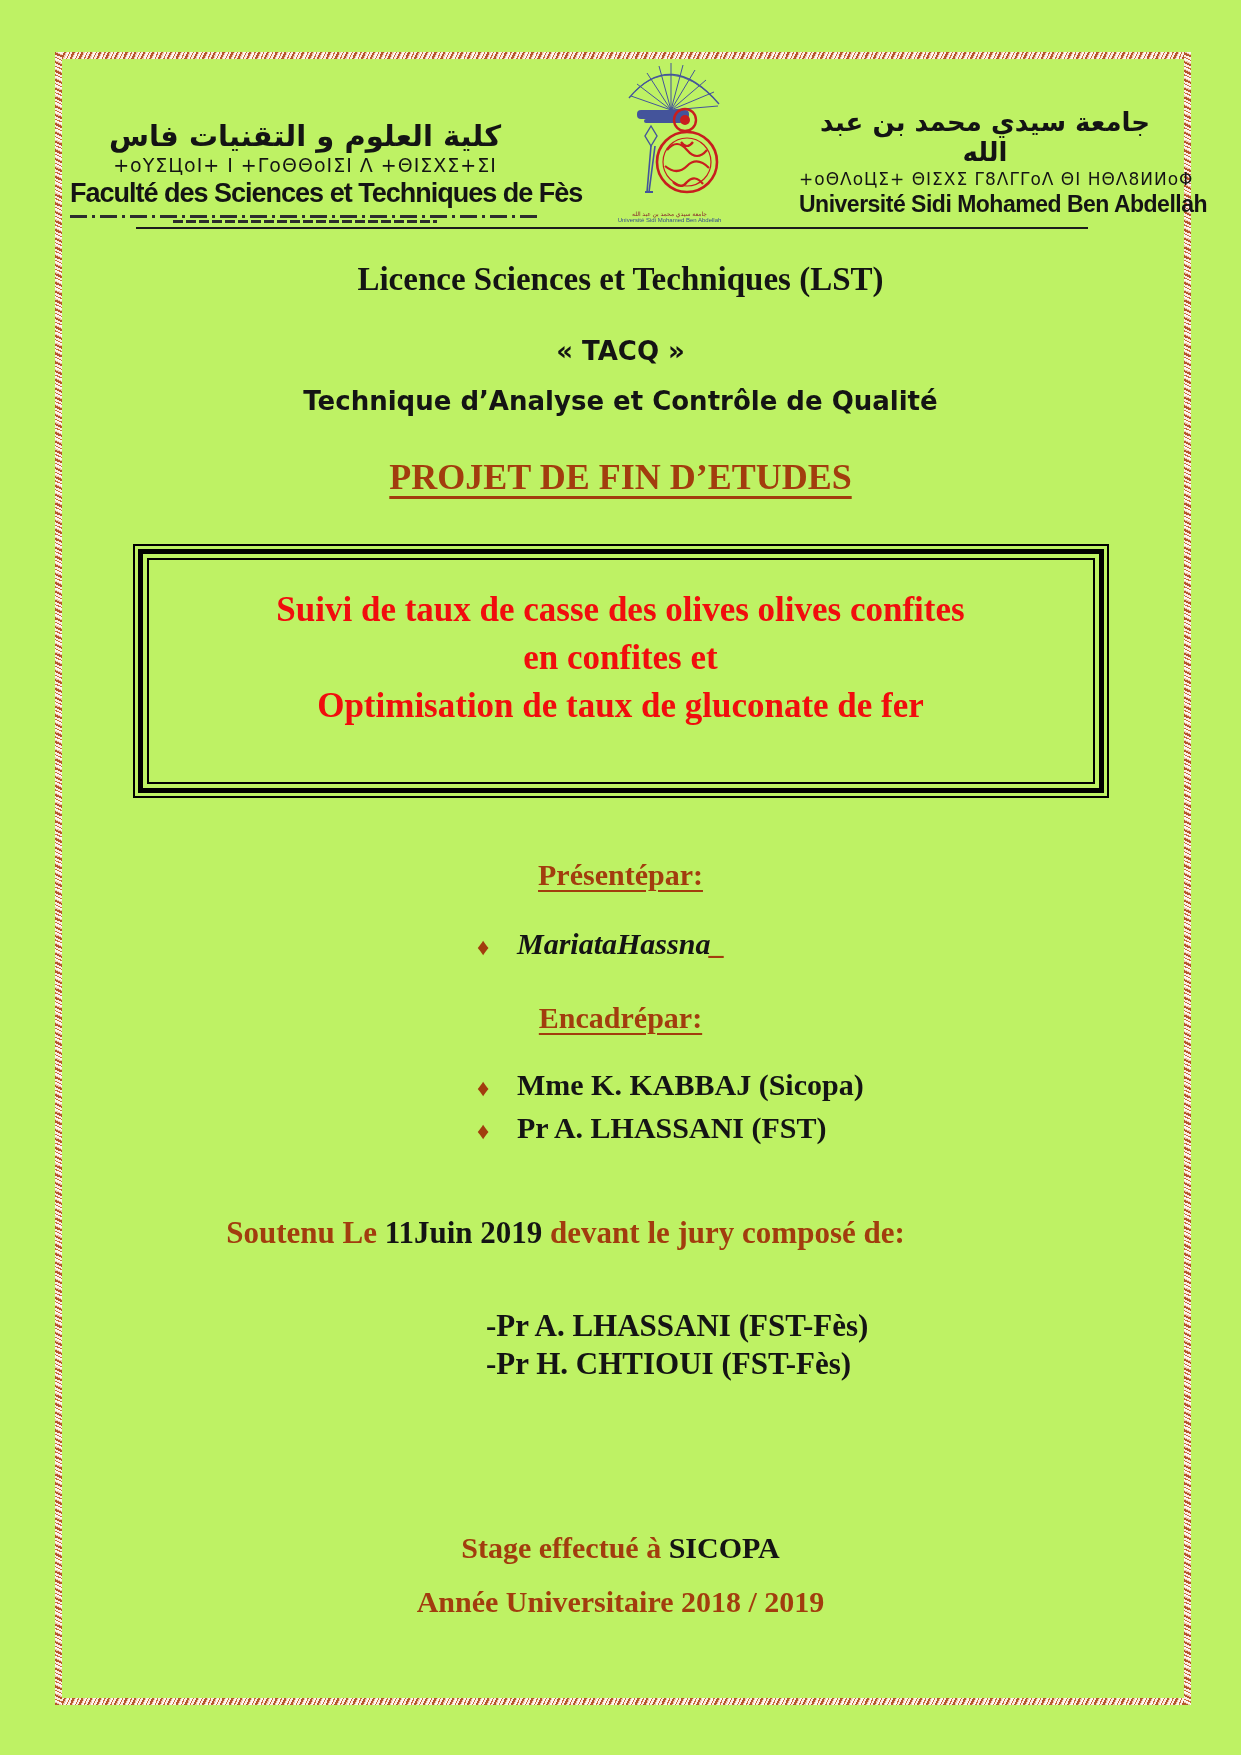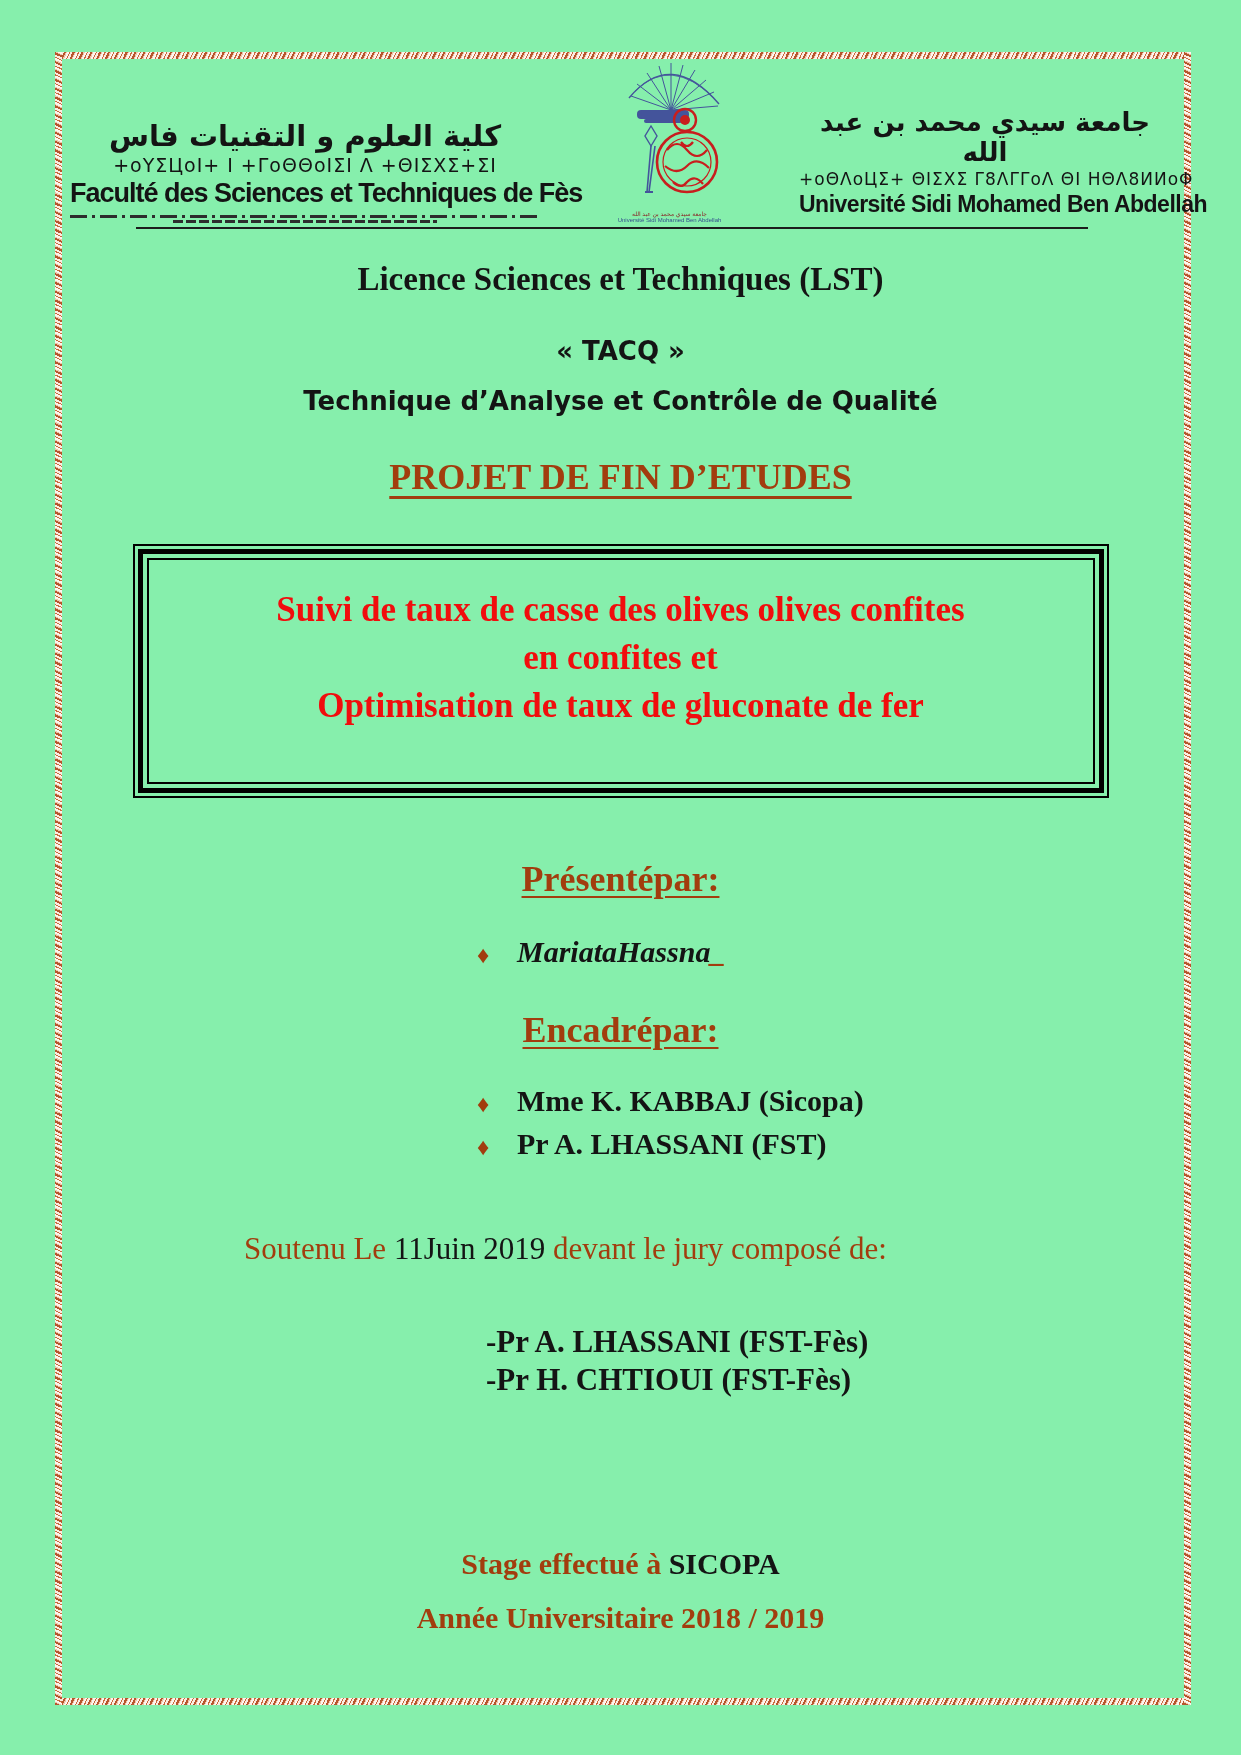--- a/index.html
+++ b/index.html
@@ -1,19 +1,19 @@
 <!DOCTYPE html>
 <html lang="fr" style="--accent-brown: #a23d0e; --title-red: #f10d0d; --text-black: #141414; --border-ornament: #b6552c; --logo-blue: #44549b; --logo-red: #c81e1e;"><head>
 <meta charset="utf-8">
 <style>
   html,body{margin:0;padding:0;background:#ffffff;}
   .page{
     position:relative;
     width:1241px;height:1755px;
-    background:#86efac;
+    background:#bef264;
     font-family:"Liberation Serif", serif;
     color:var(--text-black,#141414);
     overflow:hidden;
   }
   
   .edge{position:absolute;}
   .edge.h{left:55px;right:50px;height:7px;
     background:repeating-linear-gradient(115deg,
       var(--border-ornament,#b6552c) 0 2px,#efc3a8 2px 3px,#fdf4ee 3px 5px,
       #c96a3d 5px 6px,#fbece2 6px 8px);}
@@ -56,32 +56,32 @@
     color:var(--accent-brown,#a23d0e);
     text-decoration:underline;text-decoration-thickness:3px;text-underline-offset:7px;}
 
   
   .box-outer{width:966px;margin:46px auto 0;border:2px solid #000;padding:3px;}
   .box-mid{border:5px solid #000;padding:4px;}
   .box-inner{border:2px solid #000;padding:26px 8px 52px;}
   .proj-title{text-align:center;font-size:35px;font-weight:bold;line-height:48px;
     color:var(--title-red,#f10d0d);}
 
-  .sec-label{margin-top:60px;text-align:center;font-size:36px;font-weight:bold;
+  .sec-label{margin-top:60px;text-align:center;font-size:30px;font-weight:bold;
     color:var(--accent-brown,#a23d0e);
     text-decoration:underline;text-decoration-thickness:2px;text-underline-offset:5px;}
   .sec-label.enc{margin-top:34px;}
 
   .bullets{margin-top:30px;padding-left:419px;font-size:30px;font-weight:bold;line-height:40px;}
   .bullets .diamond{color:var(--accent-brown,#a23d0e);font-size:24px;display:inline-block;
     width:40px;vertical-align:middle;}
   .bullets .trail{color:var(--accent-brown,#a23d0e);}
   .bullets.single{margin-top:32px;font-style:italic;}
 
-  .defense{margin-top:64px;text-align:center;font-size:31px;font-weight:normal;
+  .defense{margin-top:64px;text-align:center;font-size:31px;font-weight:bold;
     position:relative;left:-55px;color:var(--accent-brown,#a23d0e);}
   .defense .date{color:#141414;}
 
   .jury{margin-top:56px;margin-left:428px;font-size:31px;font-weight:bold;line-height:38px;}
 
   .stage{margin-top:148px;text-align:center;font-size:30px;font-weight:bold;
     color:var(--accent-brown,#a23d0e);}
   .stage .company{color:#141414;}
   .year{margin-top:20px;text-align:center;font-size:30px;font-weight:bold;
     color:var(--accent-brown,#a23d0e);}

